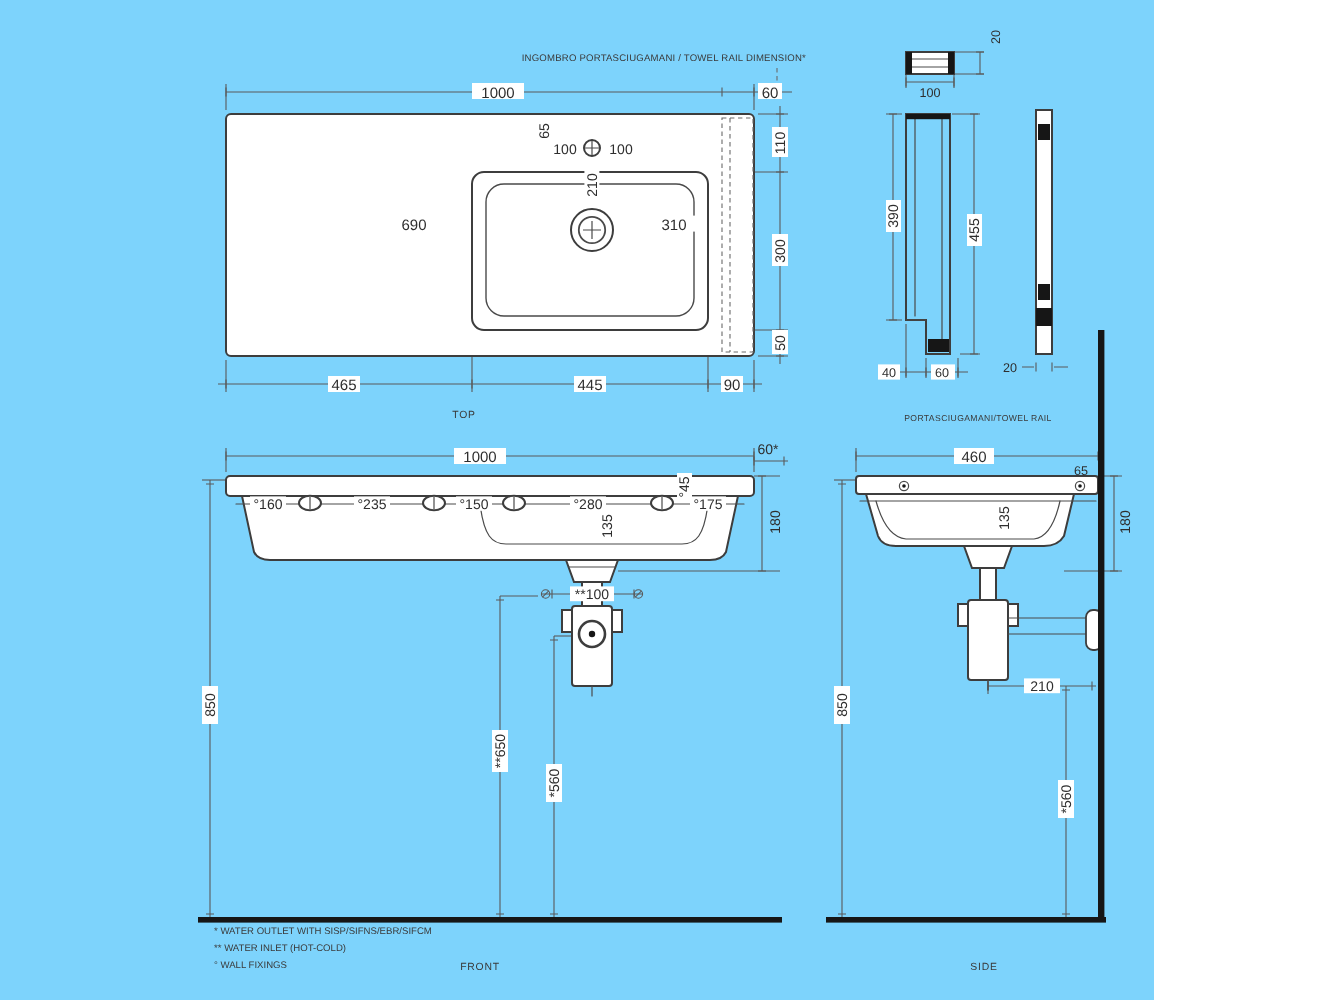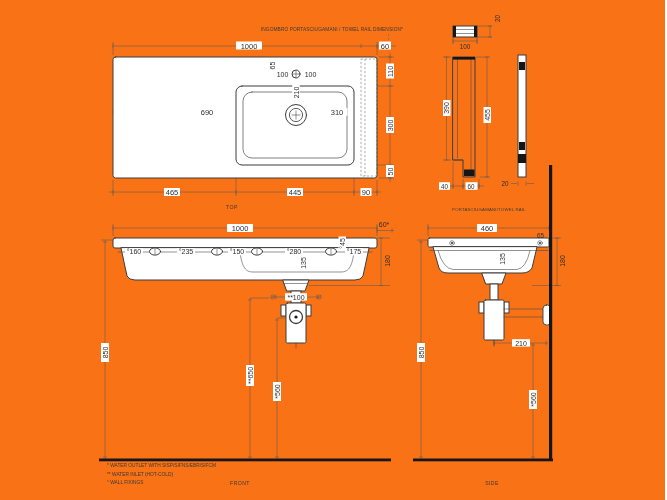--- a/index.html
+++ b/index.html
@@ -1,16 +1,16 @@
 <!DOCTYPE html>
 <html><head>
 <meta charset="utf-8">
 <style>
   html,body{margin:0;padding:0;background:#fff;}
-  #canvas{position:relative;width:665px;height:500px;background:#f97316;overflow:hidden;}
+  #canvas{position:relative;width:577px;height:500px;background:#7dd3fc;overflow:hidden;}
   svg text{font-family:"Liberation Sans","DejaVu Sans",sans-serif;fill:#2e2e2e;}
   .dl{font-size:7.5px;}
   .d{font-size:7px;}
   .ds{font-size:6.3px;}
   .lab{font-size:5.2px;letter-spacing:.4px;fill:#3a3a3a;}
   .fn{font-size:4.8px;fill:#3a3a3a;}
   .hd{font-size:4.8px;fill:#3a3a3a;letter-spacing:.1px;}
   .rl{font-size:4.3px;fill:#3a3a3a;letter-spacing:.2px;}
   .geo{stroke:#3d3d3d;stroke-width:1;fill:none;stroke-linecap:round;}
   .geo2{stroke:#4a4a4a;stroke-width:.6;fill:none;}

